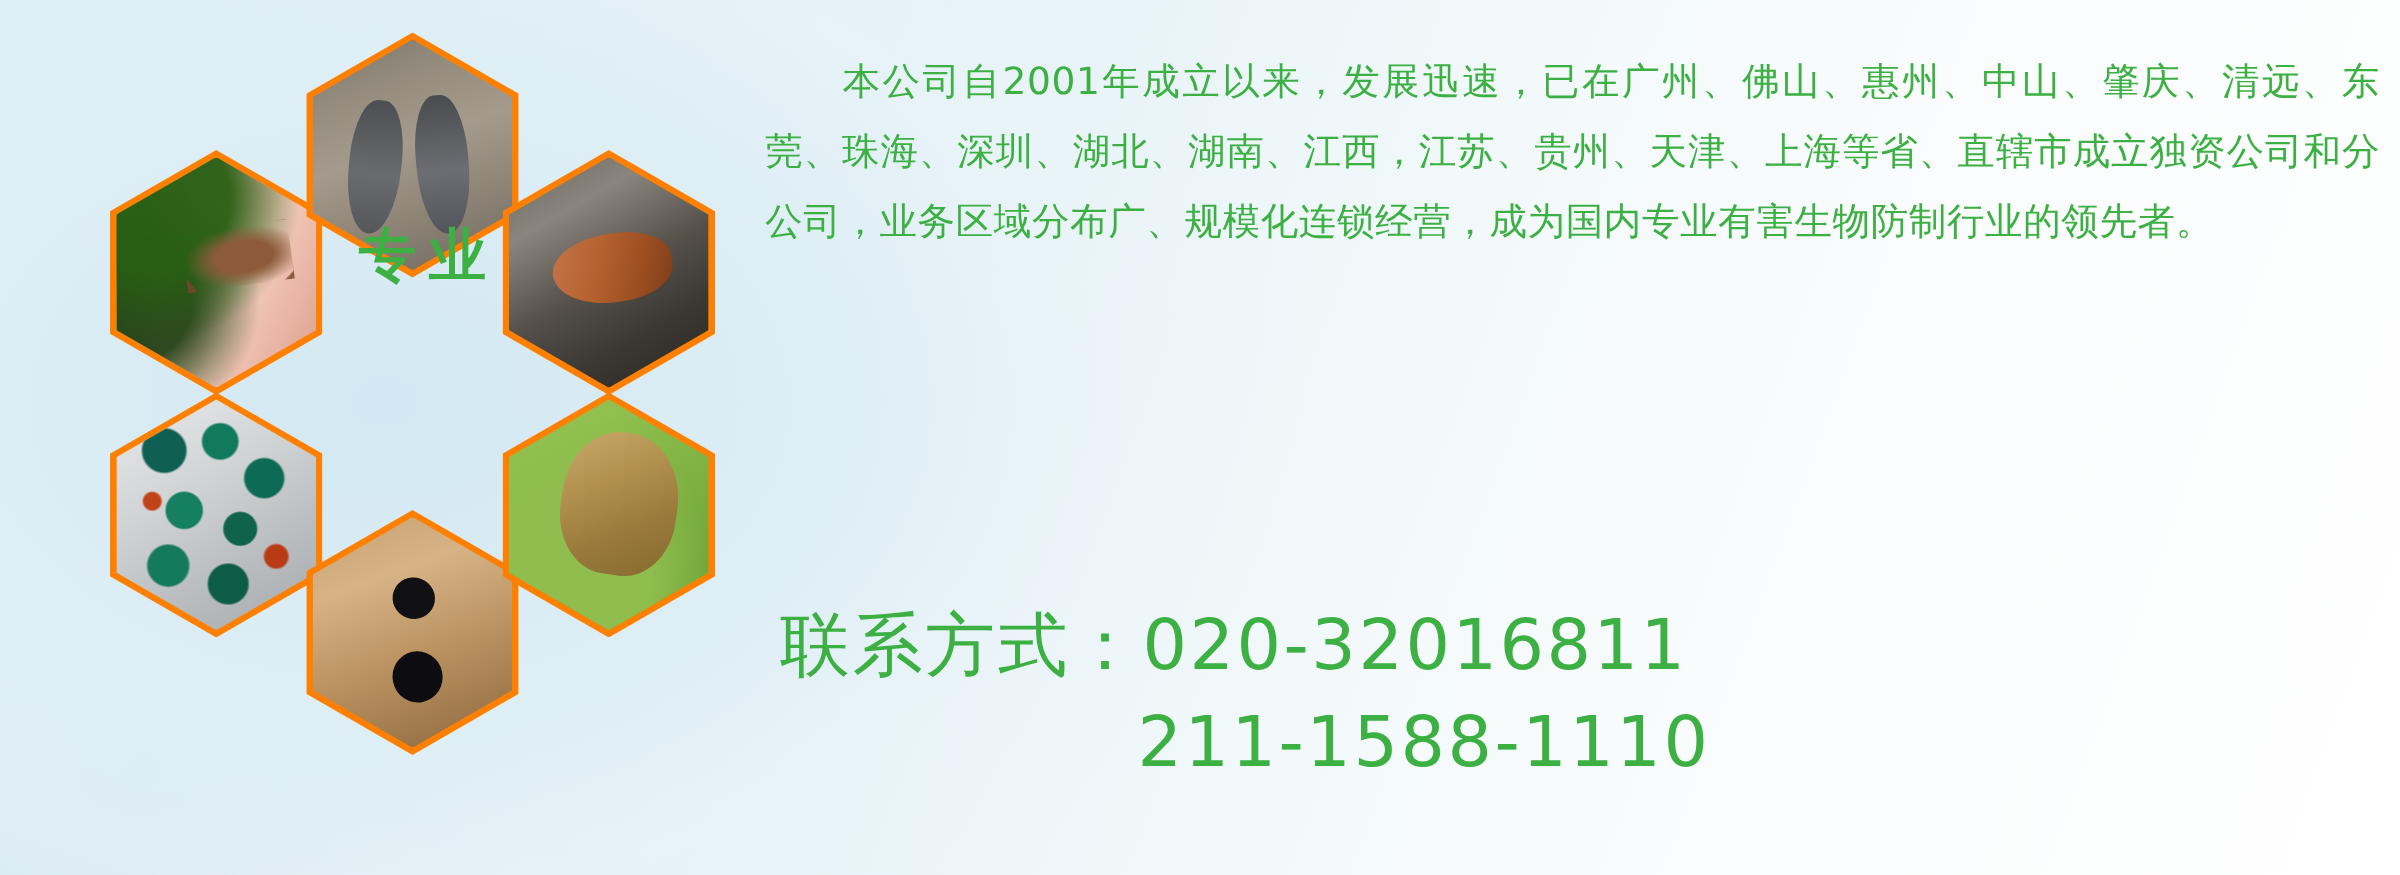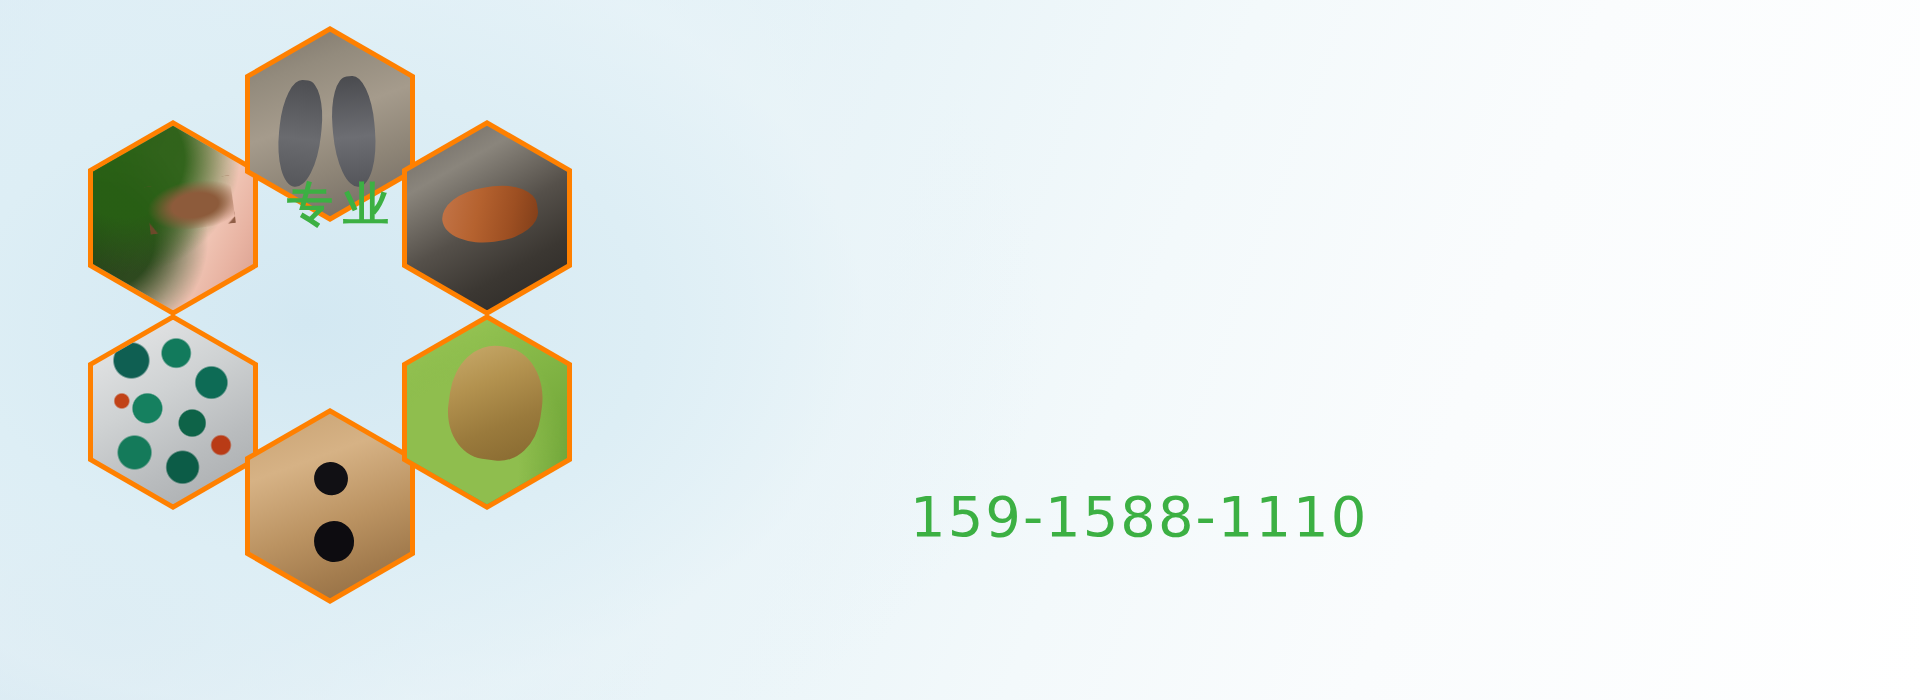--- a/index.html
+++ b/index.html
@@ -252,18 +252,22 @@
         <div class="art art-stinkbug"></div>
       </div>
     </div>
 
     <div class="hex-center">
       <div class="logo-line">专业</div>
     </div>
 
   </div>
 
+  <div class="body-copy">
+    <p>本公司自2001年成立以来，发展迅速，已在广州、佛山、惠州、中山、肇庆、清远、东莞、珠海、深圳、湖北、湖南、江西，江苏、贵州、天津、上海等省、直辖市成立独资公司和分公司，业务区域分布广、规模化连锁经营，成为国内专业有害生物防制行业的领先者。</p>
+  </div>
 
   <div class="contact">
-    <div class="contact-line second">159-1588-1110</div>
+    <div class="contact-line">联系方式：020-32016811</div>
+    <div class="contact-line second">211-1588-1110</div>
   </div>
 
 </div>
 
 </body></html>

